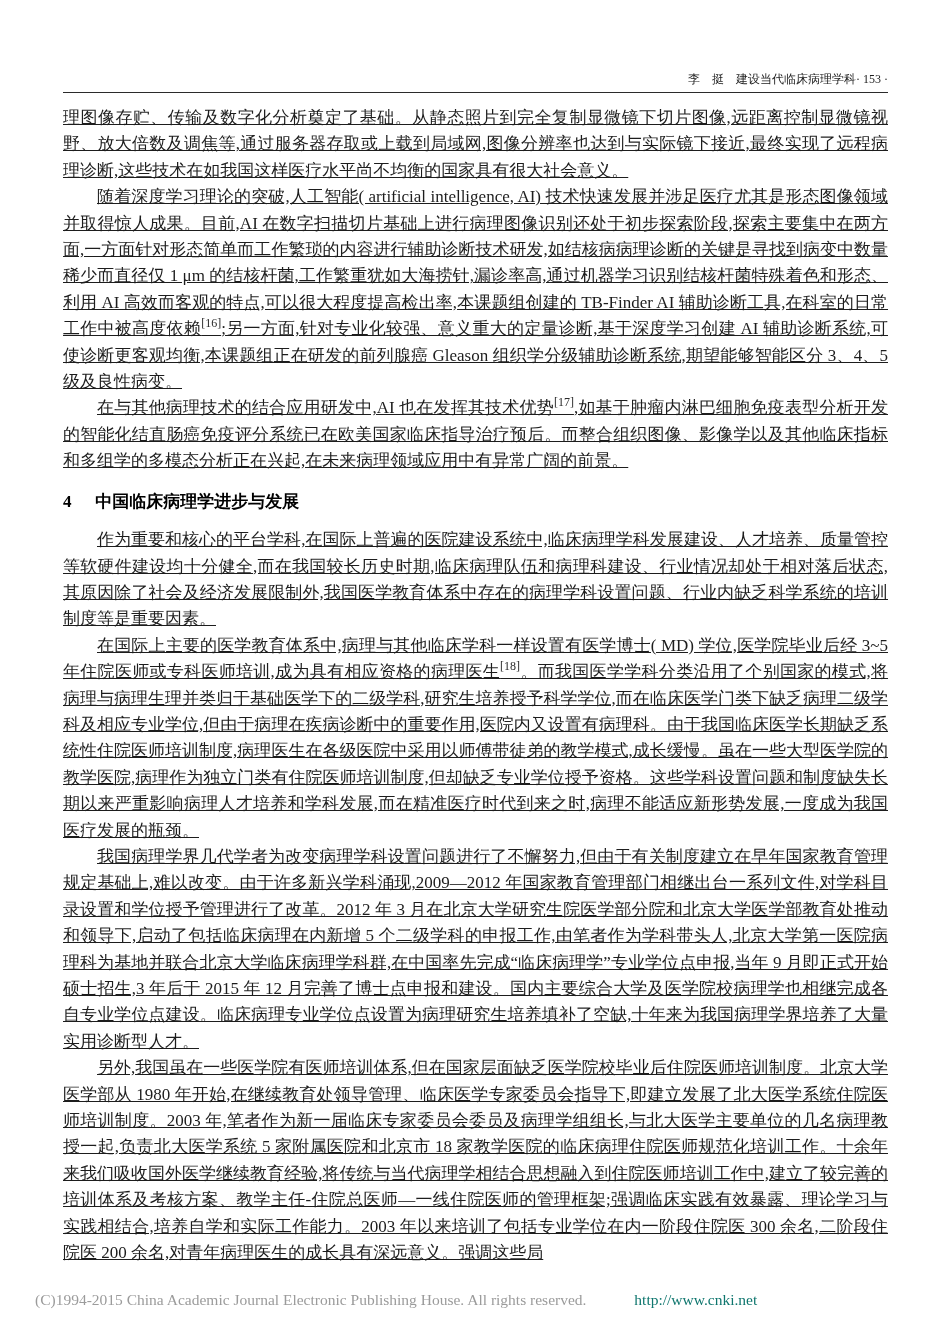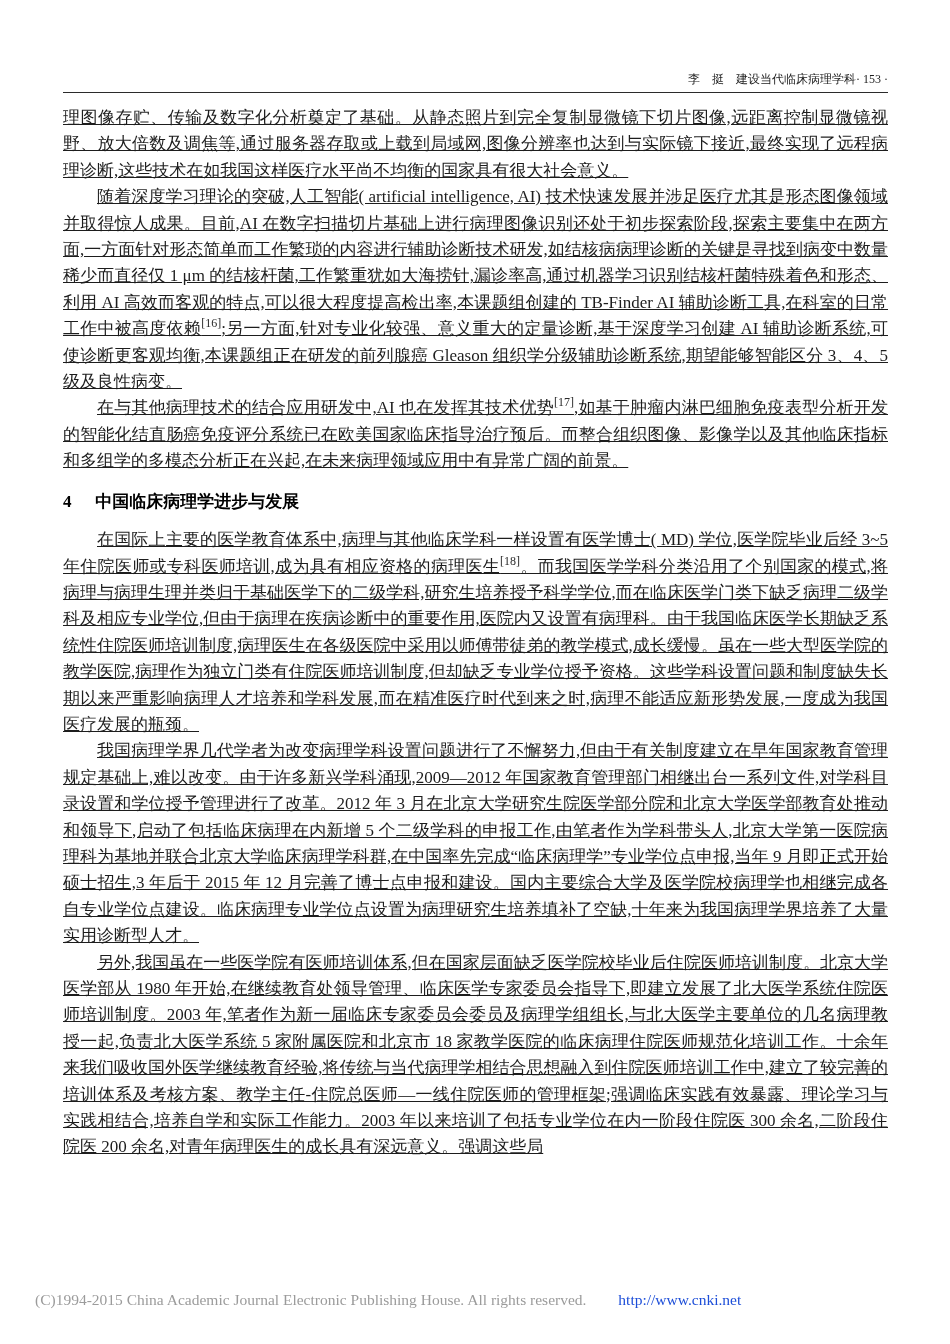--- a/index.html
+++ b/index.html
@@ -59,41 +59,42 @@
   .section-heading .h-num { margin-right: 1.4em; }
   .page-footer {
     position: absolute;
     left: 35px;
     top: 1291px;
     font-size: 15.5px;
     color: #9b9b9b;
     white-space: nowrap;
   }
   .page-footer .url {
-    margin-left: 28px;
-    color: #1d4ed8;
+    margin-left: 44px;
+    color: #0f766e;
   }
 </style>
 </head>
 <body>
 
 <div class="page">
 
   <div class="running-header">
     <span>李　挺　建设当代临床病理学科</span>
     <span>· 153 ·</span>
   </div>
 
   <div class="header-rule"></div>
 
   <div class="article-body">
       <p class="para"><span>理图像存贮、传输及数字化分析奠定了基础。从静态照片到完全复制显微镜下切片图像,远距离控制显微镜视野、放大倍数及调焦等,通过服务器存取或上载到局域网,图像分辨率也达到与实际镜下接近,最终实现了远程病理诊断,这些技术在如我国这样医疗水平尚不均衡的国家具有很大社会意义。</span></p>
       <p class="para indent"><span>随着深度学习理论的突破,人工智能( artificial intelligence, AI) 技术快速发展并涉足医疗尤其是形态图像领域并取得惊人成果。目前,AI 在数字扫描切片基础上进行病理图像识别还处于初步探索阶段,探索主要集中在两方面,一方面针对形态简单而工作繁琐的内容进行辅助诊断技术研发,如结核病病理诊断的关键是寻找到病变中数量稀少而直径仅 1 μm 的结核杆菌,工作繁重犹如大海捞针,漏诊率高,通过机器学习识别结核杆菌特殊着色和形态、利用 AI 高效而客观的特点,可以很大程度提高检出率,本课题组创建的 TB-Finder AI 辅助诊断工具,在科室的日常工作中被高度依赖</span><sup class="ref">[16]</sup><span>;另一方面,针对专业化较强、意义重大的定量诊断,基于深度学习创建 AI 辅助诊断系统,可使诊断更客观均衡,本课题组正在研发的前列腺癌 Gleason 组织学分级辅助诊断系统,期望能够智能区分 3、4、5 级及良性病变。</span></p>
       <p class="para indent"><span>在与其他病理技术的结合应用研发中,AI 也在发挥其技术优势</span><sup class="ref">[17]</sup><span>,如基于肿瘤内淋巴细胞免疫表型分析开发的智能化结直肠癌免疫评分系统已在欧美国家临床指导治疗预后。而整合组织图像、影像学以及其他临床指标和多组学的多模态分析正在兴起,在未来病理领域应用中有异常广阔的前景。</span></p>
       <h2 class="section-heading"><span class="h-num">4</span><span>中国临床病理学进步与发展</span></h2>
+      <p class="para indent"><span>作为重要和核心的平台学科,在国际上普遍的医院建设系统中,临床病理学科发展建设、人才培养、质量管控等软硬件建设均十分健全,而在我国较长历史时期,临床病理队伍和病理科建设、行业情况却处于相对落后状态,其原因除了社会及经济发展限制外,我国医学教育体系中存在的病理学科设置问题、行业内缺乏科学系统的培训制度等是重要因素。</span></p>
       <p class="para indent"><span>在国际上主要的医学教育体系中,病理与其他临床学科一样设置有医学博士( MD) 学位,医学院毕业后经 3~5 年住院医师或专科医师培训,成为具有相应资格的病理医生</span><sup class="ref">[18]</sup><span>。而我国医学学科分类沿用了个别国家的模式,将病理与病理生理并类归于基础医学下的二级学科,研究生培养授予科学学位,而在临床医学门类下缺乏病理二级学科及相应专业学位,但由于病理在疾病诊断中的重要作用,医院内又设置有病理科。由于我国临床医学长期缺乏系统性住院医师培训制度,病理医生在各级医院中采用以师傅带徒弟的教学模式,成长缓慢。虽在一些大型医学院的教学医院,病理作为独立门类有住院医师培训制度,但却缺乏专业学位授予资格。这些学科设置问题和制度缺失长期以来严重影响病理人才培养和学科发展,而在精准医疗时代到来之时,病理不能适应新形势发展,一度成为我国医疗发展的瓶颈。</span></p>
       <p class="para indent"><span>我国病理学界几代学者为改变病理学科设置问题进行了不懈努力,但由于有关制度建立在早年国家教育管理规定基础上,难以改变。由于许多新兴学科涌现,2009—2012 年国家教育管理部门相继出台一系列文件,对学科目录设置和学位授予管理进行了改革。2012 年 3 月在北京大学研究生院医学部分院和北京大学医学部教育处推动和领导下,启动了包括临床病理在内新增 5 个二级学科的申报工作,由笔者作为学科带头人,北京大学第一医院病理科为基地并联合北京大学临床病理学科群,在中国率先完成“临床病理学”专业学位点申报,当年 9 月即正式开始硕士招生,3 年后于 2015 年 12 月完善了博士点申报和建设。国内主要综合大学及医学院校病理学也相继完成各自专业学位点建设。临床病理专业学位点设置为病理研究生培养填补了空缺,十年来为我国病理学界培养了大量实用诊断型人才。</span></p>
       <p class="para indent"><span>另外,我国虽在一些医学院有医师培训体系,但在国家层面缺乏医学院校毕业后住院医师培训制度。北京大学医学部从 1980 年开始,在继续教育处领导管理、临床医学专家委员会指导下,即建立发展了北大医学系统住院医师培训制度。2003 年,笔者作为新一届临床专家委员会委员及病理学组组长,与北大医学主要单位的几名病理教授一起,负责北大医学系统 5 家附属医院和北京市 18 家教学医院的临床病理住院医师规范化培训工作。十余年来我们吸收国外医学继续教育经验,将传统与当代病理学相结合思想融入到住院医师培训工作中,建立了较完善的培训体系及考核方案、教学主任-住院总医师—一线住院医师的管理框架;强调临床实践有效暴露、理论学习与实践相结合,培养自学和实际工作能力。2003 年以来培训了包括专业学位在内一阶段住院医 300 余名,二阶段住院医 200 余名,对青年病理医生的成长具有深远意义。强调这些局</span></p>
     </div>
 
   <div class="page-footer">
     <span>(C)1994-2015 China Academic Journal Electronic Publishing House. All rights reserved.</span>
     <span class="url">http://www.cnki.net</span>
   </div>
 

